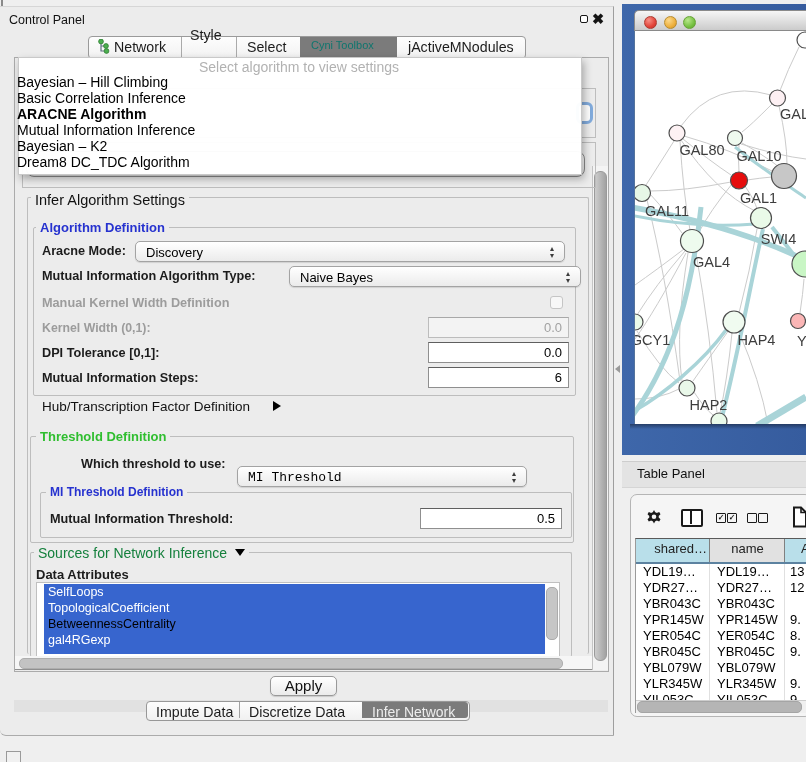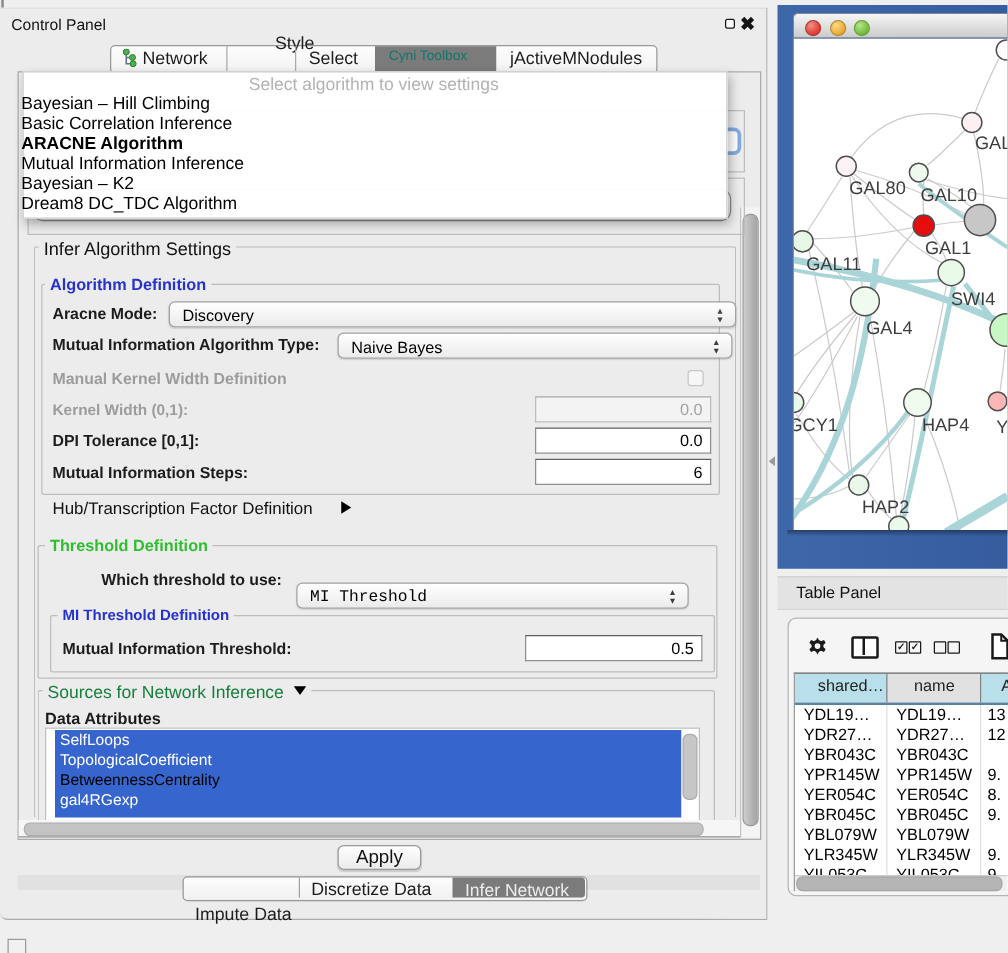--- a/index.html
+++ b/index.html
@@ -4,21 +4,21 @@
 <style>
 html,body{margin:0;padding:0;width:806px;height:762px;overflow:hidden;
 background:#efefef;font-family:"Liberation Sans",sans-serif;}
 .ab{position:absolute;}
 .b{font-weight:bold;}
 .lbl{position:absolute;font-size:12.7px;font-weight:bold;color:#1c1c1c;white-space:nowrap;}
 .glbl{position:absolute;font-size:12.7px;font-weight:bold;color:#9c9c9c;white-space:nowrap;}
 .grp{position:absolute;border:1px solid #bdbdbd;border-radius:2px;}
 .gt{position:absolute;background:#ececec;padding:0 4px;font-size:12.5px;white-space:nowrap;z-index:3;}
 .combo{position:absolute;border:1px solid #a3a3a3;border-radius:5px;
-background:linear-gradient(#ffffff,#ebebeb);box-shadow:0 1px 1px rgba(0,0,0,.12);padding-left:24px;}
+background:linear-gradient(#ffffff,#ebebeb);box-shadow:0 1px 1px rgba(0,0,0,.12);}
 .combo .tx{position:absolute;left:10px;top:3px;font-size:13px;color:#000;white-space:nowrap;}
 .arr{position:absolute;right:8px;top:5px;width:6px;}
 .arr:before{content:"";position:absolute;top:0;left:0;border-left:2.8px solid transparent;
 border-right:2.8px solid transparent;border-bottom:4.2px solid #3d3d3d;}
 .arr:after{content:"";position:absolute;top:6.5px;left:0;border-left:2.8px solid transparent;
 border-right:2.8px solid transparent;border-top:4.2px solid #3d3d3d;}
 .fld{position:absolute;background:#fff;border:1px solid #8f8f8f;border-top-color:#5f5f5f;
 font-size:13px;color:#000;text-align:right;padding-right:6px;line-height:19px;}
 .dfld{position:absolute;background:#f3f3f3;border:1px solid #bcbcbc;border-top-color:#a8a8a8;
 font-size:13px;color:#a2a2a2;text-align:right;padding-right:6px;line-height:19px;}
@@ -39,21 +39,21 @@
 <div class="ab" style="left:88px;top:36px;width:436px;height:21px;border:1px solid #9a9a9a;
 border-radius:4px;background:linear-gradient(#fdfdfd,#f2f2f2);"></div>
 <div class="ab tabtx" style="left:114px;top:39px;">Network</div>
 <svg class="ab" style="left:97px;top:39px;" width="14" height="15" viewBox="0 0 14 15">
  <path d="M4,3 L4,12 L9,12 M4,7 L8,7" stroke="#607080" stroke-width="1.2" fill="none"></path>
  <circle cx="4" cy="2.5" r="2.4" fill="#4caf50" stroke="#2e7d32" stroke-width="0.8"></circle>
  <circle cx="9" cy="7" r="2.4" fill="#4caf50" stroke="#2e7d32" stroke-width="0.8"></circle>
  <circle cx="9.5" cy="12" r="2.4" fill="#4caf50" stroke="#2e7d32" stroke-width="0.8"></circle>
 </svg>
 <div class="ab" style="left:181px;top:37px;width:1px;height:20px;background:#aaa;"></div>
-<div class="ab tabtx" style="left:190px;top:27px;margin-left:30px;">Style</div>
+<div class="ab tabtx" style="left:190px;top:27px;">Style</div>
 <div class="ab" style="left:236px;top:37px;width:1px;height:20px;background:#aaa;"></div>
 <div class="ab tabtx" style="left:247px;top:39px;">Select</div>
 <div class="ab" style="left:300px;top:37px;width:97px;height:20px;background:#7b7b7b;"></div>
 <div class="ab" style="left:311px;top:39px;font-size:11px;color:#0f766e;">Cyni Toolbox</div>
 <div class="ab tabtx" style="left:408px;top:39px;">jActiveMNodules</div>
 
 <div class="ab" style="left:14px;top:57px;width:593px;height:613px;border:1px solid #ababab;background:#ececec;"></div>
 
 <div class="ab" style="left:592px;top:166px;width:15px;height:504px;background:#f4f4f4;border-left:1px solid #c4c4c4;"></div>
 <div class="ab" style="left:594px;top:171px;width:11px;height:488px;border-radius:6px;
@@ -78,21 +78,21 @@
 <div class="gt" style="left:31px;top:192px;font-size:14.5px;color:#111;">Infer Algorithm Settings</div>
 
 <div class="grp" style="left:33px;top:227px;width:541px;height:167px;"></div>
 <div class="gt b" style="left:36px;top:220px;font-size:13px;color:#2632cf;">Algorithm Definition</div>
 <div class="lbl" style="left:42px;top:244px;">Aracne Mode:</div>
 <div class="combo" style="left:135px;top:241px;width:428px;height:19px;">
     <span class="tx">Discovery</span>
     <span class="arr"></span>
   </div>
 <div class="lbl" style="left:42px;top:269px;">Mutual Information Algorithm Type:</div>
-<div class="combo" style="left:270px;top:266px;width:290px;height:19px;text-align:right;">
+<div class="combo" style="left:289px;top:266px;width:290px;height:19px;text-align:right;">
     <span class="tx">Naive Bayes</span>
     <span class="arr"></span>
   </div>
 <div class="glbl" style="left:42px;top:296px;">Manual Kernel Width Definition</div>
 <div class="ab" style="left:550px;top:296px;width:11px;height:11px;border:1px solid #c5c5c5;border-radius:3px;background:#f7f7f7;"></div>
 <div class="glbl" style="left:42px;top:321px;font-size:12.3px;">Kernel Width (0,1):</div>
 <div class="dfld" style="left:428px;top:317px;width:133px;height:19px;">0.0</div>
 <div class="lbl" style="left:42px;top:346px;">DPI Tolerance [0,1]:</div>
 <div class="fld" style="left:428px;top:342px;width:133px;height:19px;">0.0</div>
 <div class="lbl" style="left:42px;top:371px;">Mutual Information Steps:</div>
@@ -127,21 +127,21 @@
 <div class="ab" style="left:546px;top:587px;width:10px;height:51px;border-radius:5px;background:#c6c6c6;border:1px solid #ababab;z-index:2;"></div>
 
 <div class="ab" style="left:15px;top:656px;width:577px;height:13px;background:#f6f6f6;border-bottom:1px solid #8f8f8f;"></div>
 <div class="ab" style="left:19px;top:658px;width:542px;height:9px;border-radius:5px;background:#c3c3c3;border:1px solid #aeaeae;"></div>
 
 <div class="ab" style="left:270px;top:676px;width:65px;height:18px;border:1px solid #999;border-radius:5px;
 background:linear-gradient(#ffffff,#ebebeb);text-align:center;font-size:15px;color:#111;line-height:18px;box-shadow:0 1px 1px rgba(0,0,0,.15);">Apply</div>
 
 <div class="ab" style="left:14px;top:700px;width:594px;height:12px;background:#e1e1e1;"></div>
 <div class="ab" style="left:146px;top:701px;width:322px;height:18px;border:1px solid #979797;border-radius:4px;background:linear-gradient(#fdfdfd,#f0f0f0);"></div>
-<div class="ab tabtx" style="left:156px;top:704px;margin-top:20px;">Impute Data</div>
+<div class="ab tabtx" style="left:156px;top:704px;">Impute Data</div>
 <div class="ab" style="left:239px;top:702px;width:1px;height:16px;background:#a2a2a2;"></div>
 <div class="ab tabtx" style="left:249px;top:704px;">Discretize Data</div>
 <div class="ab" style="left:362px;top:702px;width:106px;height:16px;background:#7b7b7b;border-radius:0 3px 3px 0;"></div>
 <div class="ab" style="left:372px;top:704px;font-size:14px;color:#ededed;">Infer Network</div>
 
 <div class="ab" style="left:6px;top:751px;width:13px;height:11px;border:1px solid #9a9a9a;background:#f1f1f1;"></div>
 
 <div class="ab" style="left:615px;top:365px;width:0;height:0;border-top:4px solid transparent;border-bottom:4px solid transparent;border-right:5px solid #9a9a9a;"></div>
 <div class="ab" style="left:1px;top:0;width:2px;height:6px;background:#8a8a8a;"></div>
 

